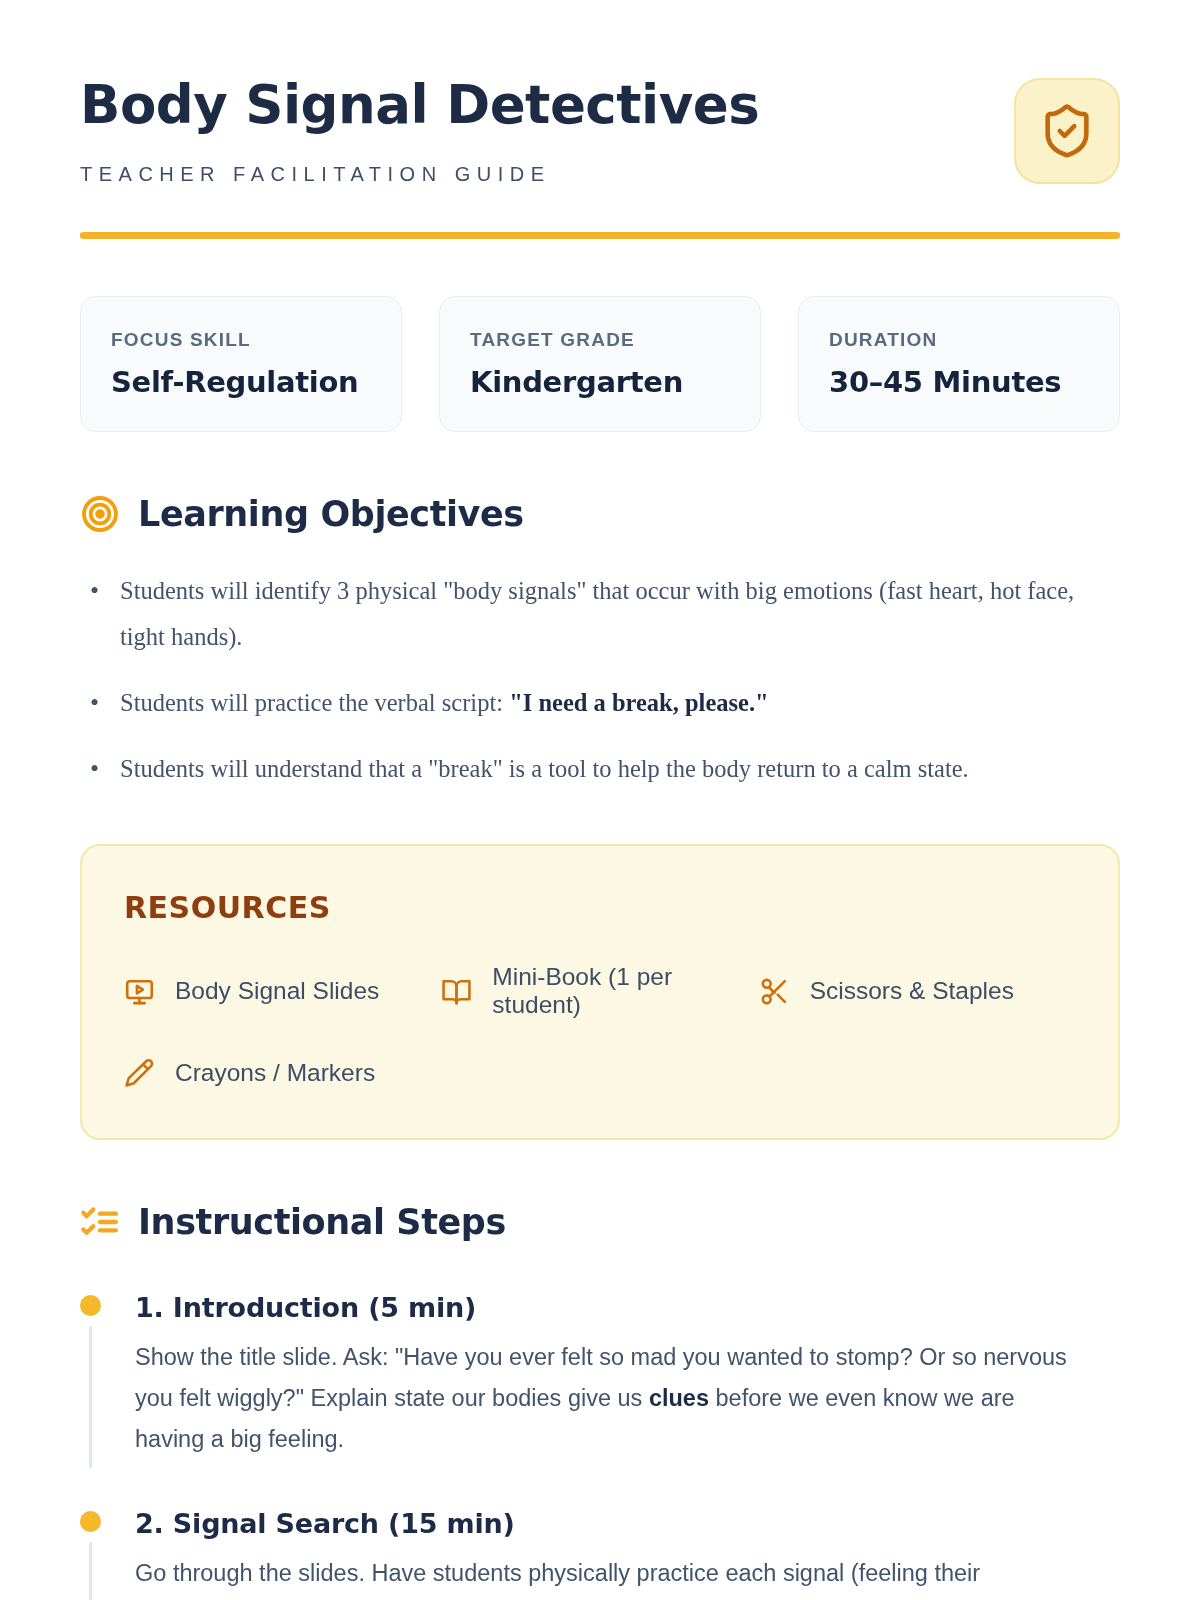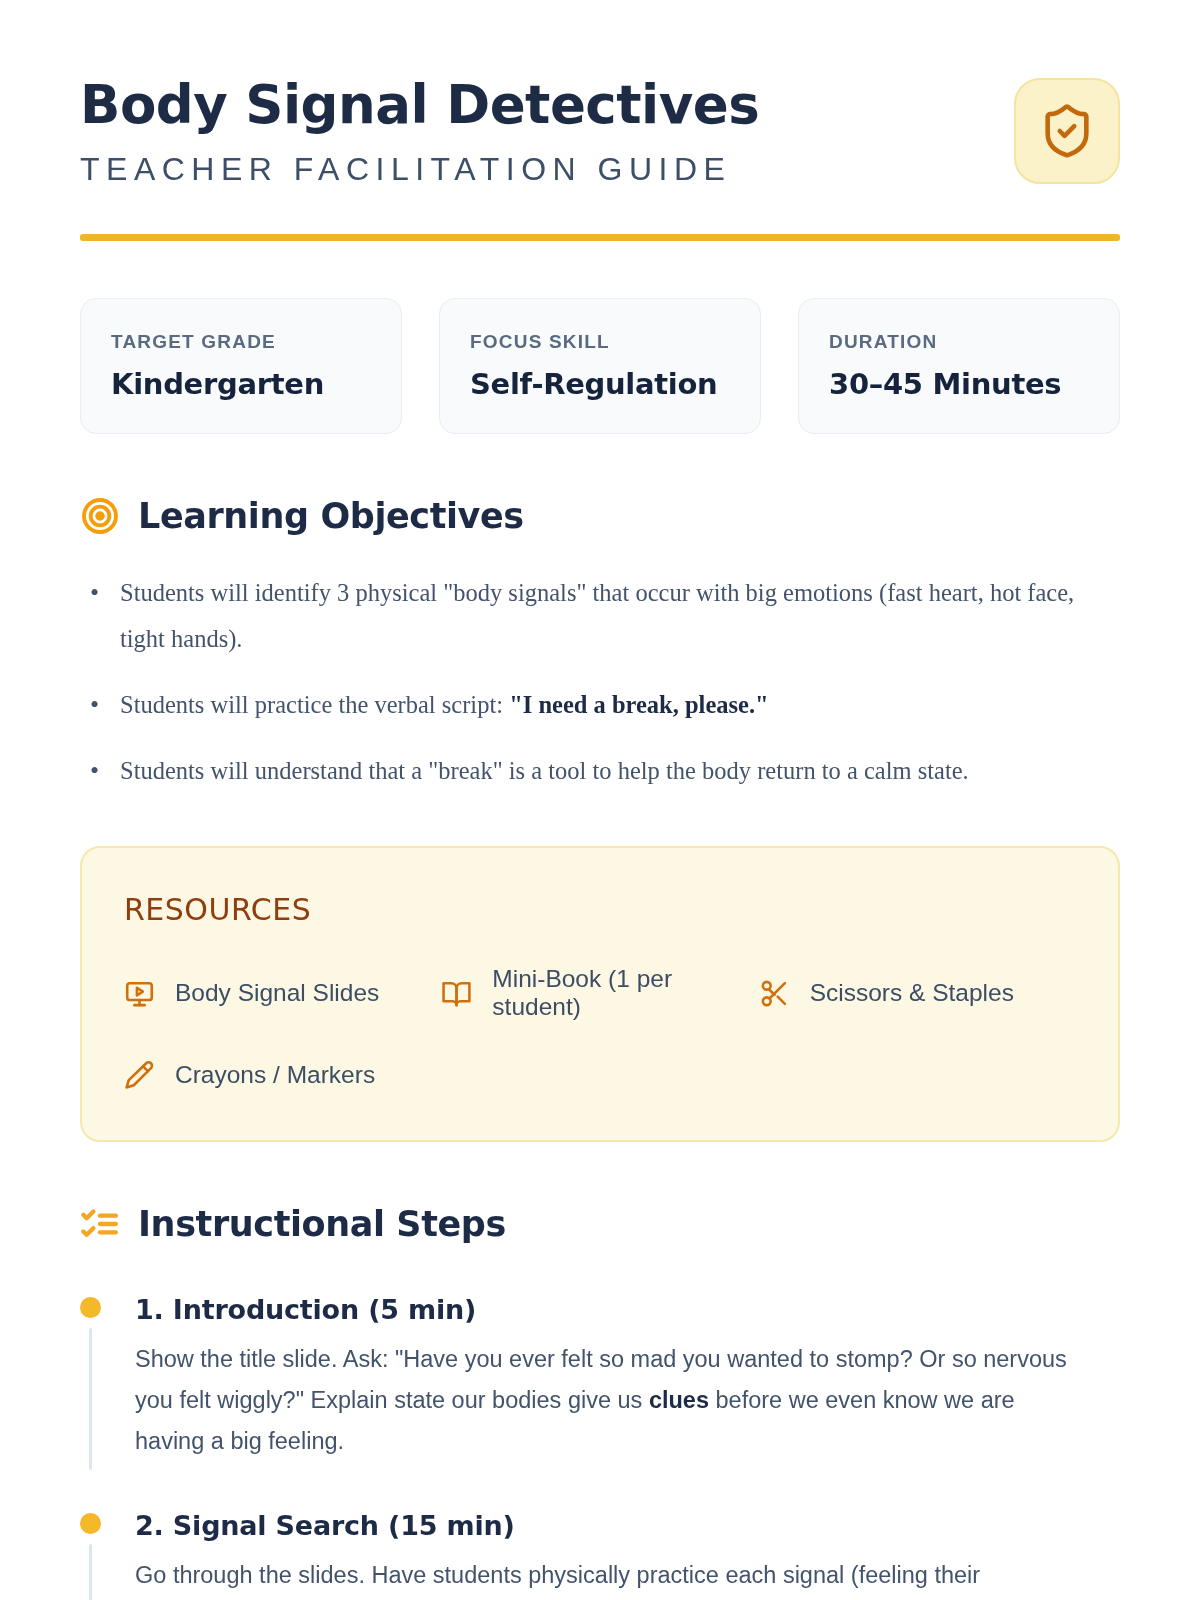--- a/index.html
+++ b/index.html
@@ -13,21 +13,21 @@
   .content { padding: 78px 80px 0 80px; }
 
   
   .header { display: flex; justify-content: space-between; align-items: flex-start; }
   .page-title {
     margin: 0; font-size: 53px; line-height: 1.0; font-weight: 800;
     color: #1e2b45; letter-spacing: -0.5px;
     font-family: "DejaVu Sans", "Liberation Sans", sans-serif;
   }
   .page-subtitle {
-    margin-top: 20px; font-size: 32px; font-weight: 500;
+    margin-top: 32px; font-size: 20px; font-weight: 500;
     letter-spacing: 6.5px; color: #3c4e68;
   }
   .badge {
     width: 106px; height: 106px; border-radius: 26px;
     background: #fbf2ca; border: 2px solid #f3e4a2;
     display: flex; align-items: center; justify-content: center;
     flex: 0 0 auto;
   }
 
   .divider { height: 7px; background: #f3b22b; margin-top: 46px; border-radius: 3px; }
@@ -63,21 +63,21 @@
     color: #42536b; font-size: 26px;
   }
   b, strong, .bold { color: #1d2b47; font-weight: 700; }
 
   
   .resources {
     margin-top: 52px; background: #fdf8e3; border: 2px solid #f6e8ab;
     border-radius: 20px; padding: 44px 42px 50px 42px;
   }
   .resources-title {
-    font-size: 30px; font-weight: 400; color: #8e3e0f; letter-spacing: 0.5px;
+    font-size: 30px; font-weight: 700; color: #8e3e0f; letter-spacing: 0.5px;
     font-family: "DejaVu Sans", "Liberation Sans", sans-serif;
   }
   .resources-grid {
     display: grid; grid-template-columns: 1fr 1fr 1fr; row-gap: 38px;
     margin-top: 38px;
   }
   .resource-item { display: flex; align-items: center; gap: 20px; font-size: 24.5px; color: #3c4d66; }
   .resource-item .res-icon { display: flex; flex: 0 0 auto; }
 
   
@@ -122,26 +122,26 @@
             <path d="m9 12 2 2 4-4"></path>
           </svg>
         </span>
       </div>
     </div>
 
     <div class="divider"></div>
 
     <div class="meta-row">
       <div class="meta-card">
+        <div class="meta-label">FOCUS SKILL</div>
+        <div class="meta-value">Self-Regulation</div>
+      </div>
+      <div class="meta-card">
         <div class="meta-label">TARGET GRADE</div>
         <div class="meta-value">Kindergarten</div>
-      </div>
-      <div class="meta-card">
-        <div class="meta-label">FOCUS SKILL</div>
-        <div class="meta-value">Self-Regulation</div>
       </div>
       <div class="meta-card">
         <div class="meta-label">DURATION</div>
         <div class="meta-value">30–45 Minutes</div>
       </div>
     </div>
 
     <div class="section-heading">
       <span class="sec-icon">
         <svg width="40" height="40" viewBox="0 0 24 24" fill="none" stroke="#f59e0b" stroke-width="2.3">

